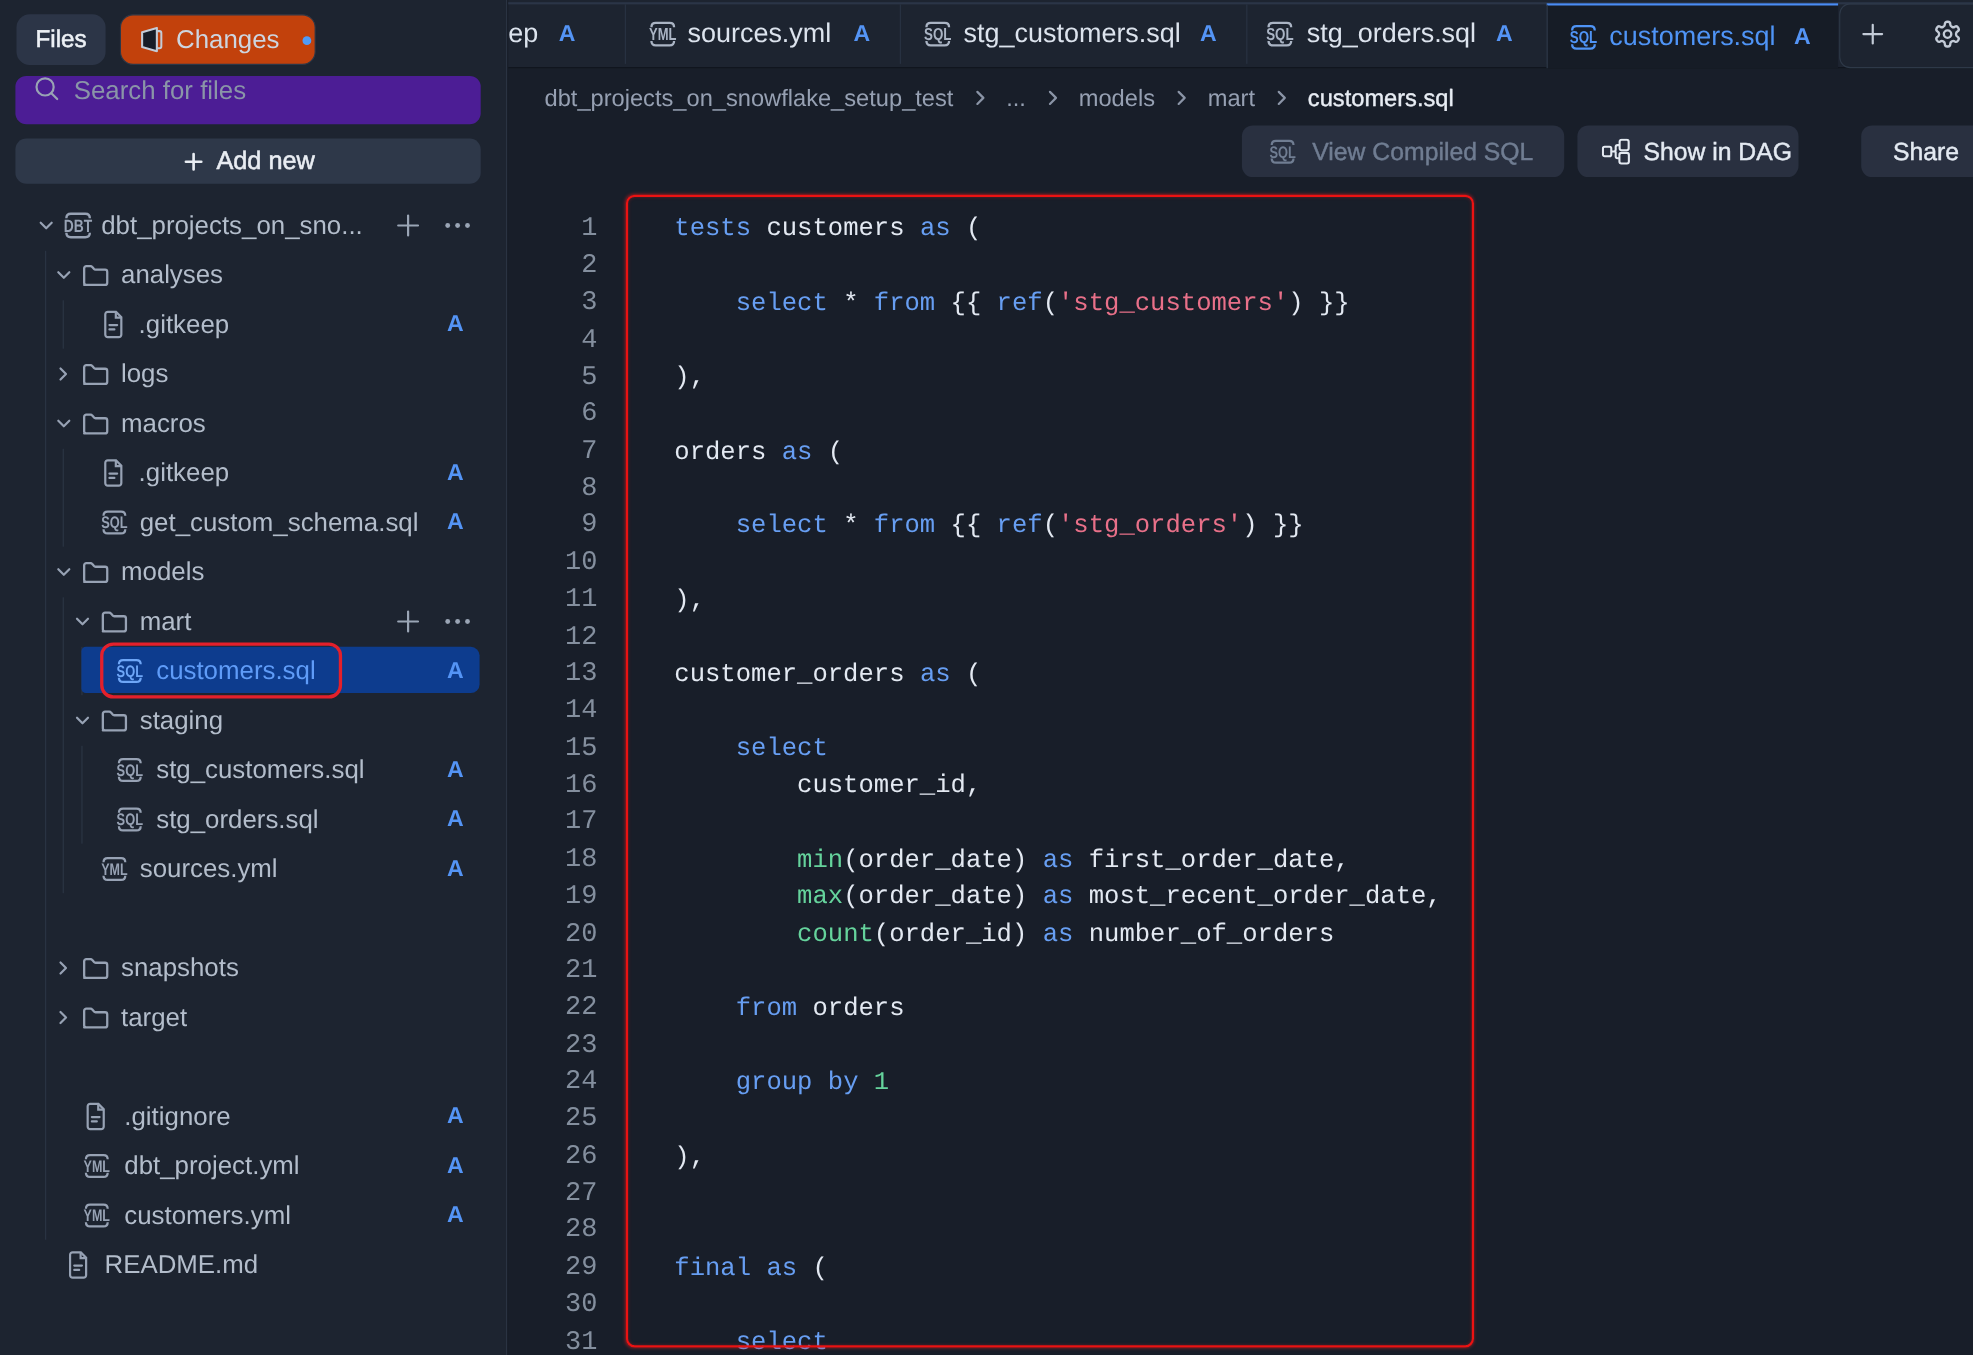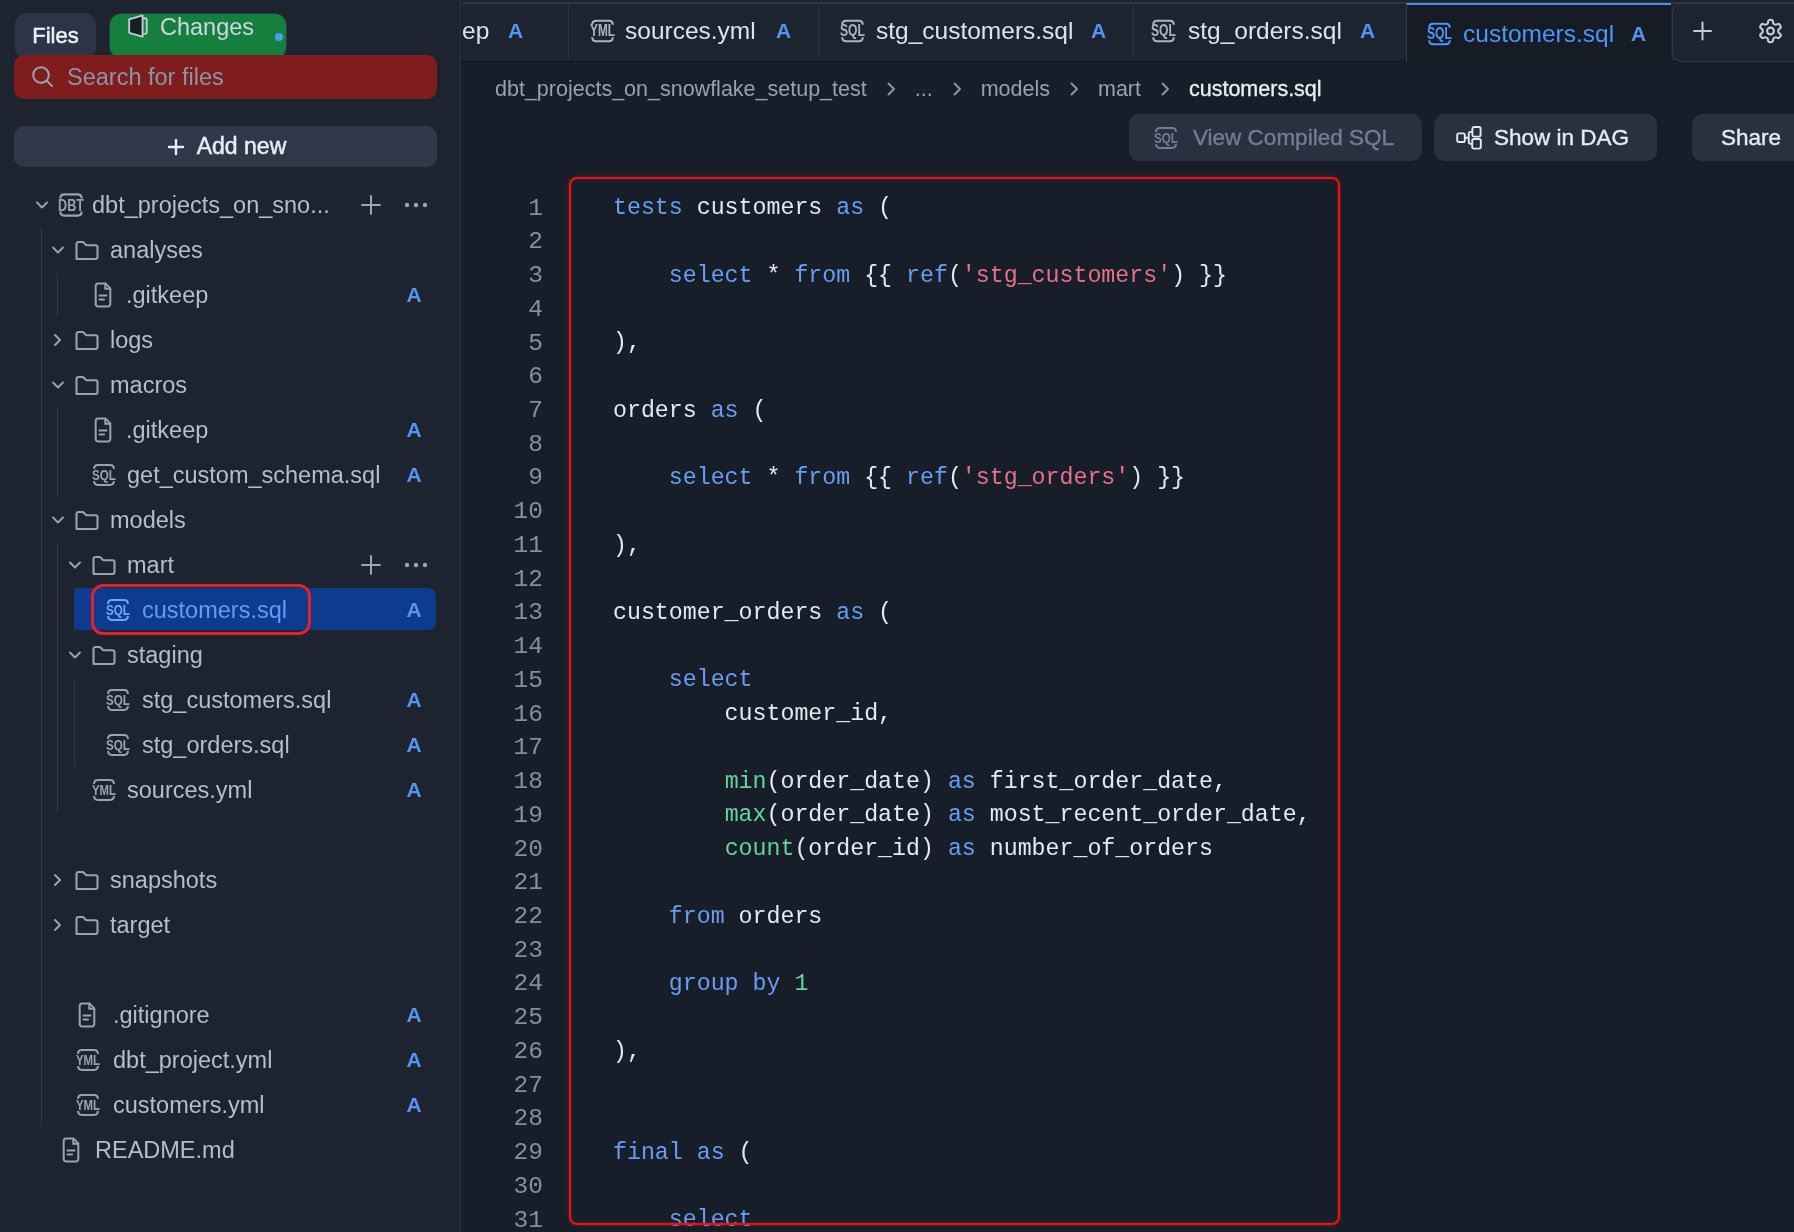--- a/index.html
+++ b/index.html
@@ -2,24 +2,24 @@
 <html><head>
 <meta charset="utf-8">
 <style>
 * { margin:0; padding:0; box-sizing:border-box; }
 html,body { width:1794px; height:1232px; overflow:hidden; }
 body { font-family:"Liberation Sans", sans-serif; background:#181e29; }
 .app { position:relative; width:1794px; height:1232px; }
 
 .sidebar { position:absolute; left:0; top:0; width:461px; height:1232px; background:#1d2430; border-right:1px solid #2a3342; }
 .btn-files { position:absolute; left:15px; top:13px; width:81px; height:46px; border-radius:12px; background:#2c3547; color:#edf1f6; font-size:22px; font-weight:400; -webkit-text-stroke:0.5px #edf1f6; display:flex; align-items:center; justify-content:center; }
-.btn-changes { position:absolute; left:109px; top:13px; width:178px; height:46px; border-radius:12px; background:#15803d; border:1.5px solid #2c3747; display:flex; }
+.btn-changes { position:absolute; left:109px; top:13px; width:178px; height:46px; border-radius:12px; background:#c2410c; border:1.5px solid #2c3747; display:flex; align-items:center; }
 .btn-changes .txt { color:#cdd5e0; font-size:23.5px; margin-left:12px; }
 .btn-changes .dot { position:absolute; left:165px; top:19px; width:8px; height:8px; border-radius:50%; background:#4f9bf8; }
-.searchbox { position:absolute; left:14px; top:55px; width:423px; height:44px; border-radius:10px; background:#7f1d1d; display:flex; align-items:center; }
+.searchbox { position:absolute; left:14px; top:69px; width:423px; height:44px; border-radius:10px; background:#4c1d95; display:flex; }
 .searchbox .txt { color:#8a95a8; font-size:23.5px; margin-left:12px; }
 .addnew { position:absolute; left:14px; top:126px; width:423px; height:41px; border-radius:10px; background:#2e3849; display:flex; align-items:center; justify-content:center; color:#e9edf3; font-size:23px; font-weight:400; -webkit-text-stroke:0.5px #e9edf3; }
 .addnew svg { margin-right:10px; }
 
 .guide { position:absolute; width:1px; background:#2c3645; }
 .row { position:absolute; left:0; width:461px; height:45px; }
 .row .it { position:absolute; top:50%; transform:translateY(-50%); }
 .row .it svg { display:block; }
 .row .nm { color:#b3bdcb; font-size:23.5px; white-space:nowrap; }
 .row .A { color:#5494f5; font-size:21px; font-weight:700; }
@@ -429,21 +429,21 @@
       <div class="actbtn" style="left:667px;width:293px;color:#707d92">
         <span style="margin-left:24px;display:flex">
           <svg width="26" height="24" viewBox="0 0 26 24" fill="none">
             <path d="M3.1 5.8 V5.9 Q3.1 2.1 6.9 2.1 H19.1 Q22.9 2.1 22.9 5.9 V5.8" stroke="#707d92" stroke-width="2.0" stroke-linecap="round" fill="none"></path>
             <path d="M3.1 18.2 V18.1 Q3.1 21.9 6.9 21.9 H19.1 Q22.9 21.9 22.9 18.1 V18.2" stroke="#707d92" stroke-width="2.0" stroke-linecap="round" fill="none"></path>
             <text x="13" y="17.2" text-anchor="middle" fill="#707d92" font-family="Liberation Sans" font-size="15.2" font-weight="700" textLength="24" lengthAdjust="spacingAndGlyphs">SQL</text>
           </svg>
         </span>
         <span style="margin-left:14px">View Compiled SQL</span>
       </div>
-      <div class="actbtn" style="left:972px;width:223px">
+      <div class="actbtn" style="left:972px;width:201px">
         <span style="margin-left:22px;display:flex">
           <svg width="26" height="24" viewBox="0 0 26 24" fill="none" style="">
             <rect x="1.2" y="7.4" width="7.6" height="8.6" rx="1.6" stroke="#e4eaf2" stroke-width="1.9"></rect>
             <rect x="16.4" y="1" width="8.2" height="9.6" rx="1.8" stroke="#e4eaf2" stroke-width="1.9"></rect>
             <rect x="16.2" y="13" width="8.6" height="9.6" rx="1.8" stroke="#e4eaf2" stroke-width="1.9"></rect>
             <path d="M8.8 11.7 h2.2 a1.8 1.8 0 0 0 1.8 -1.8 V7.7 a1.8 1.8 0 0 1 1.8 -1.8 h1.8 M12.8 11.7 v4.4 a1.8 1.8 0 0 0 1.8 1.8 h1.6" stroke="#e4eaf2" stroke-width="1.9" fill="none"></path>
           </svg>
         </span>
         <span style="margin-left:12px">Show in DAG</span>
       </div>

